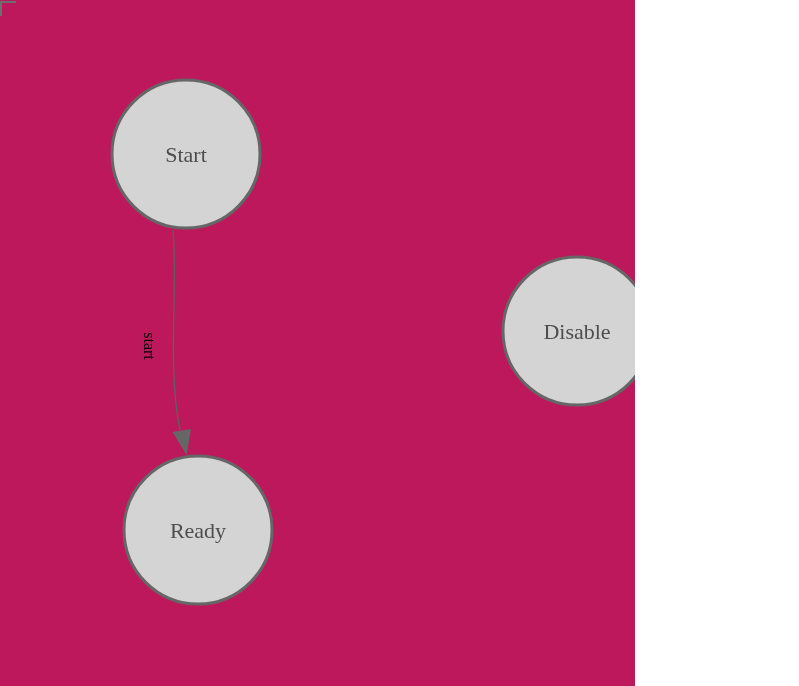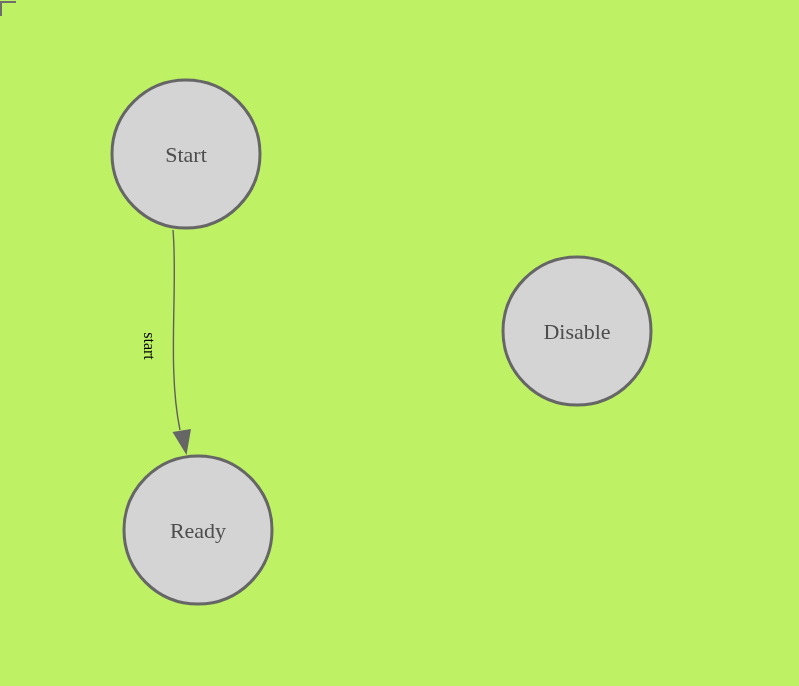--- a/index.html
+++ b/index.html
@@ -2,23 +2,23 @@
 <html><head>
 <meta charset="utf-8">
 <style>
   html, body {
     margin: 0;
     padding: 0;
     background: #ffffff;
   }
   .stage {
     position: relative;
-    width: 799px;
+    width: 635px;
     height: 686px;
-    background: #bef264;
+    background: #be185d;
     overflow: hidden;
   }
   svg text {
     font-family: "Liberation Serif", "DejaVu Serif", serif;
     user-select: none;
   }
   .node-label {
     font-size: 22px;
   }
   .edge-label {

